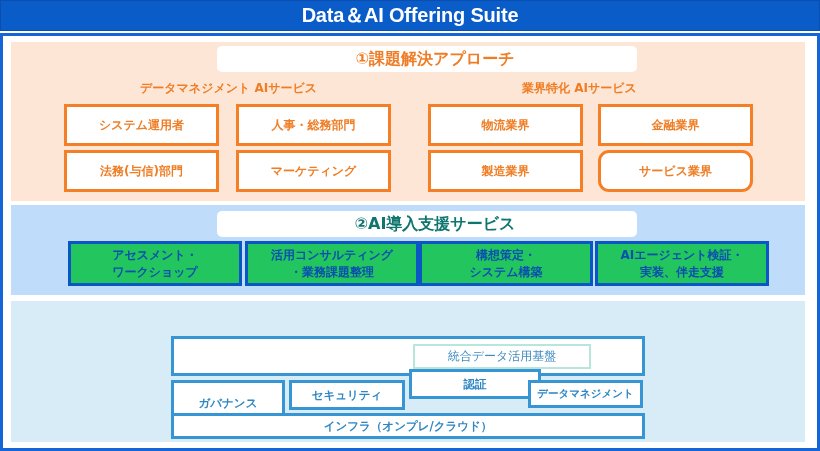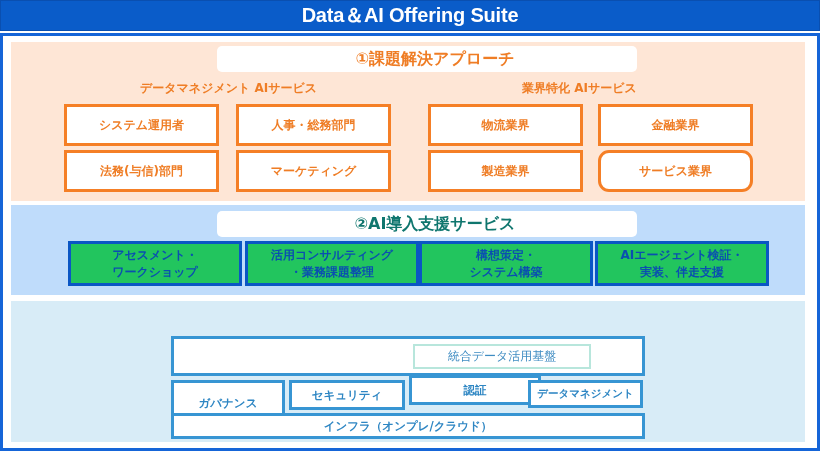--- a/index.html
+++ b/index.html
@@ -125,21 +125,21 @@
   <div class="tbox" style="left:402px; top:43px; width:178px; height:25px;">
       <span>統合データ活用基盤</span>
     </div>
 
   <div class="cbox" style="left:160px; top:79px; width:114px; height:47px;">
       <span>ガバナンス</span>
     </div>
   <div class="cbox" style="left:278px; top:79px; width:116px; height:30px;">
       <span>セキュリティ</span>
     </div>
-  <div class="cbox" style="left:398px; top:74px; width:132px; height:30px;">
+  <div class="cbox" style="left:398px; top:68px; width:132px; height:30px;">
       <span>認証</span>
     </div>
   <div class="cbox small" style="left:517px; top:79px; width:115px; height:28px;">
       <span>データマネジメント</span>
     </div>
 
   <div class="cbox" style="left:160px; top:112px; width:474px; height:26px;">
       <span>インフラ（オンプレ/クラウド）</span>
     </div>
 </div>

